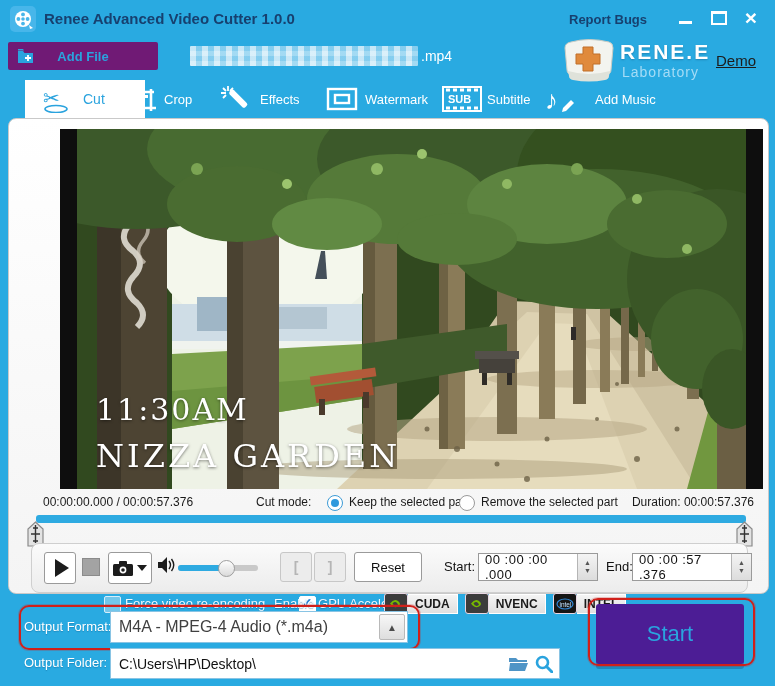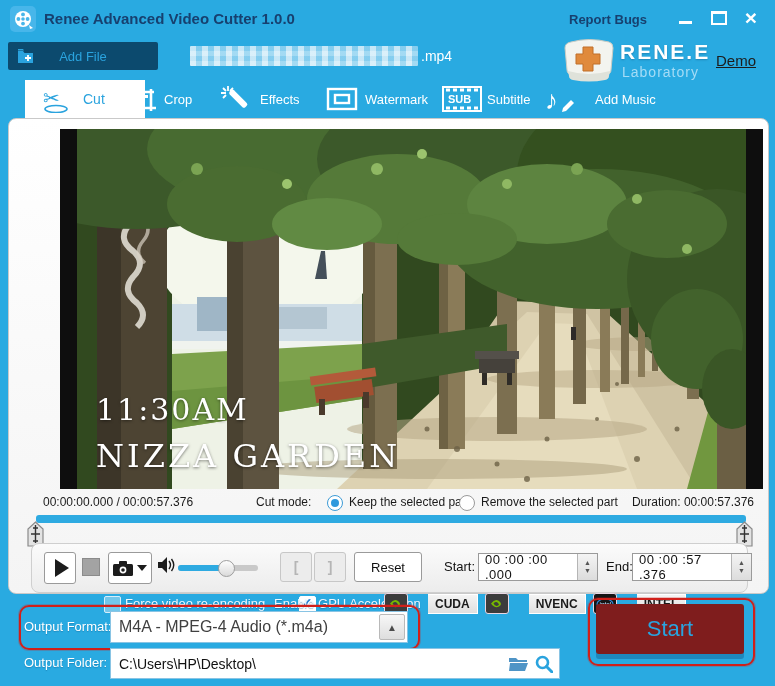--- a/index.html
+++ b/index.html
@@ -10,21 +10,21 @@
   
   .appicon{left:10px;top:6px;width:26px;height:26px;background:#47b6ea;border-radius:5px;display:flex;align-items:center;justify-content:center;}
   .wintitle{left:44px;top:10px;font-size:15px;font-weight:bold;color:#17406f;}
   .reportbugs{left:569px;top:12px;font-size:13px;font-weight:bold;color:#17406f;cursor:pointer;}
   .winbtn{top:8px;width:22px;height:20px;color:#fff;display:flex;align-items:center;justify-content:center;cursor:pointer;}
   .minbtn{left:674px;} .minbtn i{display:block;width:13px;border-bottom:3px solid #fff;margin-top:8px;}
   .maxbtn{left:708px;} .maxbtn i{display:block;width:12px;height:9px;border:2px solid #fff;border-top-width:3px;}
   .closebtn{left:740px;font-size:21px;font-weight:bold;line-height:18px;}
 
   
-  .addfile{left:8px;top:42px;width:150px;height:28px;background:#0c4a6e;border-radius:2px;display:flex;align-items:center;cursor:pointer;}
+  .addfile{left:8px;top:42px;width:150px;height:28px;background:#701a75;border-radius:2px;display:flex;align-items:center;cursor:pointer;font-weight:bold;}
   .addfile .lbl{color:#2aa3de;font-size:13px;margin-left:26px;}
   .blurname{left:190px;top:46px;width:228px;height:20px;
     background:
       repeating-linear-gradient(90deg, rgba(255,255,255,.65) 0 6px, rgba(180,224,246,.45) 6px 12px),
       repeating-linear-gradient(0deg, rgba(255,255,255,.5) 0 5px, rgba(150,210,240,.5) 5px 10px);
     border-radius:1px;}
   .fileext{left:421px;top:48px;color:#fff;font-size:14px;}
   .brandname{left:620px;top:40px;color:#fff;font-size:21px;font-weight:bold;letter-spacing:2px;text-shadow:0 1px 2px rgba(20,80,120,.4);}
   .brandsub{left:622px;top:64px;color:#a5dcf6;font-size:14px;letter-spacing:1px;}
   .demolink{left:716px;top:52px;color:#1c1c1c;font-size:15px;text-decoration:underline;cursor:pointer;}
@@ -67,34 +67,34 @@
   .resetbtn{left:322px;top:8px;width:66px;height:28px;font-size:13px;color:#111;}
   .spinlbl{top:15px;font-size:13px;color:#111;}
   .spinbox{top:9px;height:26px;background:#fff;border:1px solid #9a9a9a;display:flex;align-items:center;}
   .spinbox .val{flex:1;font-size:13px;color:#111;padding-left:6px;letter-spacing:.5px;}
   .spincol{width:19px;height:100%;border-left:1px solid #b5b5b5;background:linear-gradient(#f4f4f4,#dcdcdc);display:flex;flex-direction:column;align-items:center;justify-content:center;color:#555;font-size:7px;line-height:8px;cursor:pointer;}
   .cb{width:15px;height:15px;border:1px solid #d7eefb;background:rgba(255,255,255,.35);display:inline-block;border-radius:2px;}
   .cb.on{background:#fff;border-color:#fff;position:relative;}
   .cb.on::after{content:"✓";position:absolute;left:1px;top:-2px;color:#2a7fd4;font-size:14px;font-weight:bold;}
   .enclbl{font-size:13px;color:#eef8ff;text-shadow:0 1px 1px rgba(10,80,130,.45);}
   .badges{left:384px;top:593px;display:flex;gap:7px;align-items:center;}
-  .badge{display:flex;align-items:center;cursor:default;gap:20px;}
+  .badge{display:flex;align-items:center;cursor:default;}
   .badgeicon{width:22px;height:19px;background:#3c3c3c;border:1px solid #e9d7e4;border-radius:3px;display:flex;align-items:center;justify-content:center;}
   .badgelbl{height:17px;background:linear-gradient(#f4f4f4,#dfdfdf);border:1px solid #fff;border-left:none;padding:1px 7px 0;font-size:12px;font-weight:bold;color:#1a1a1a;display:flex;align-items:center;}
 
   
   .outlbl{color:#fff;font-size:13px;text-shadow:0 1px 1px rgba(10,80,130,.35);}
   .combo{left:110px;top:611px;width:296px;height:30px;background:#fff;border:1px solid #89c4e4;display:flex;align-items:center;cursor:pointer;}
   .combo .val{flex:1;font-size:16px;color:#404040;padding-left:8px;white-space:nowrap;overflow:hidden;}
   .comboarrow{width:24px;height:24px;margin-right:2px;background:linear-gradient(#f7f7f7,#dedede);border:1px solid #b9b9b9;border-radius:2px;display:flex;align-items:center;justify-content:center;color:#4c4c4c;font-size:10px;}
   .redbox{border:2px solid #d0201a;border-radius:10px;box-shadow:0 0 0 1px rgba(208,32,26,.25);}
   .redbox1{left:19px;top:605px;width:397px;height:41px;}
   .redbox2{left:588px;top:598px;width:163px;height:64px;}
   .settingsbtn{left:412px;top:611px;width:146px;height:30px;background:#fff;display:flex;align-items:center;justify-content:center;font-size:13px;color:#2aa3de;cursor:pointer;}
-  .startbtn{left:596px;top:604px;width:148px;height:50px;background:#7f1d1d;border-radius:3px;display:flex;align-items:center;justify-content:center;font-size:22px;color:#2aa3de;cursor:pointer;box-shadow:0 5px 0 rgba(12,74,122,.35);}
+  .startbtn{left:596px;top:604px;width:148px;height:60px;background:#4c1d95;border-radius:3px;display:flex;align-items:center;justify-content:center;font-size:22px;color:#2aa3de;cursor:pointer;box-shadow:0 5px 0 rgba(12,74,122,.35);}
   .folderinput{left:110px;top:648px;width:448px;height:29px;background:#fff;border:1px solid #89c4e4;display:flex;align-items:center;}
   .folderinput .val{flex:1;font-size:14px;color:#111;padding-left:8px;}
   .inicon{margin-right:6px;display:flex;align-items:center;cursor:pointer;}
 </style>
 </head>
 <body>
 
 <div class="app">
 
   

